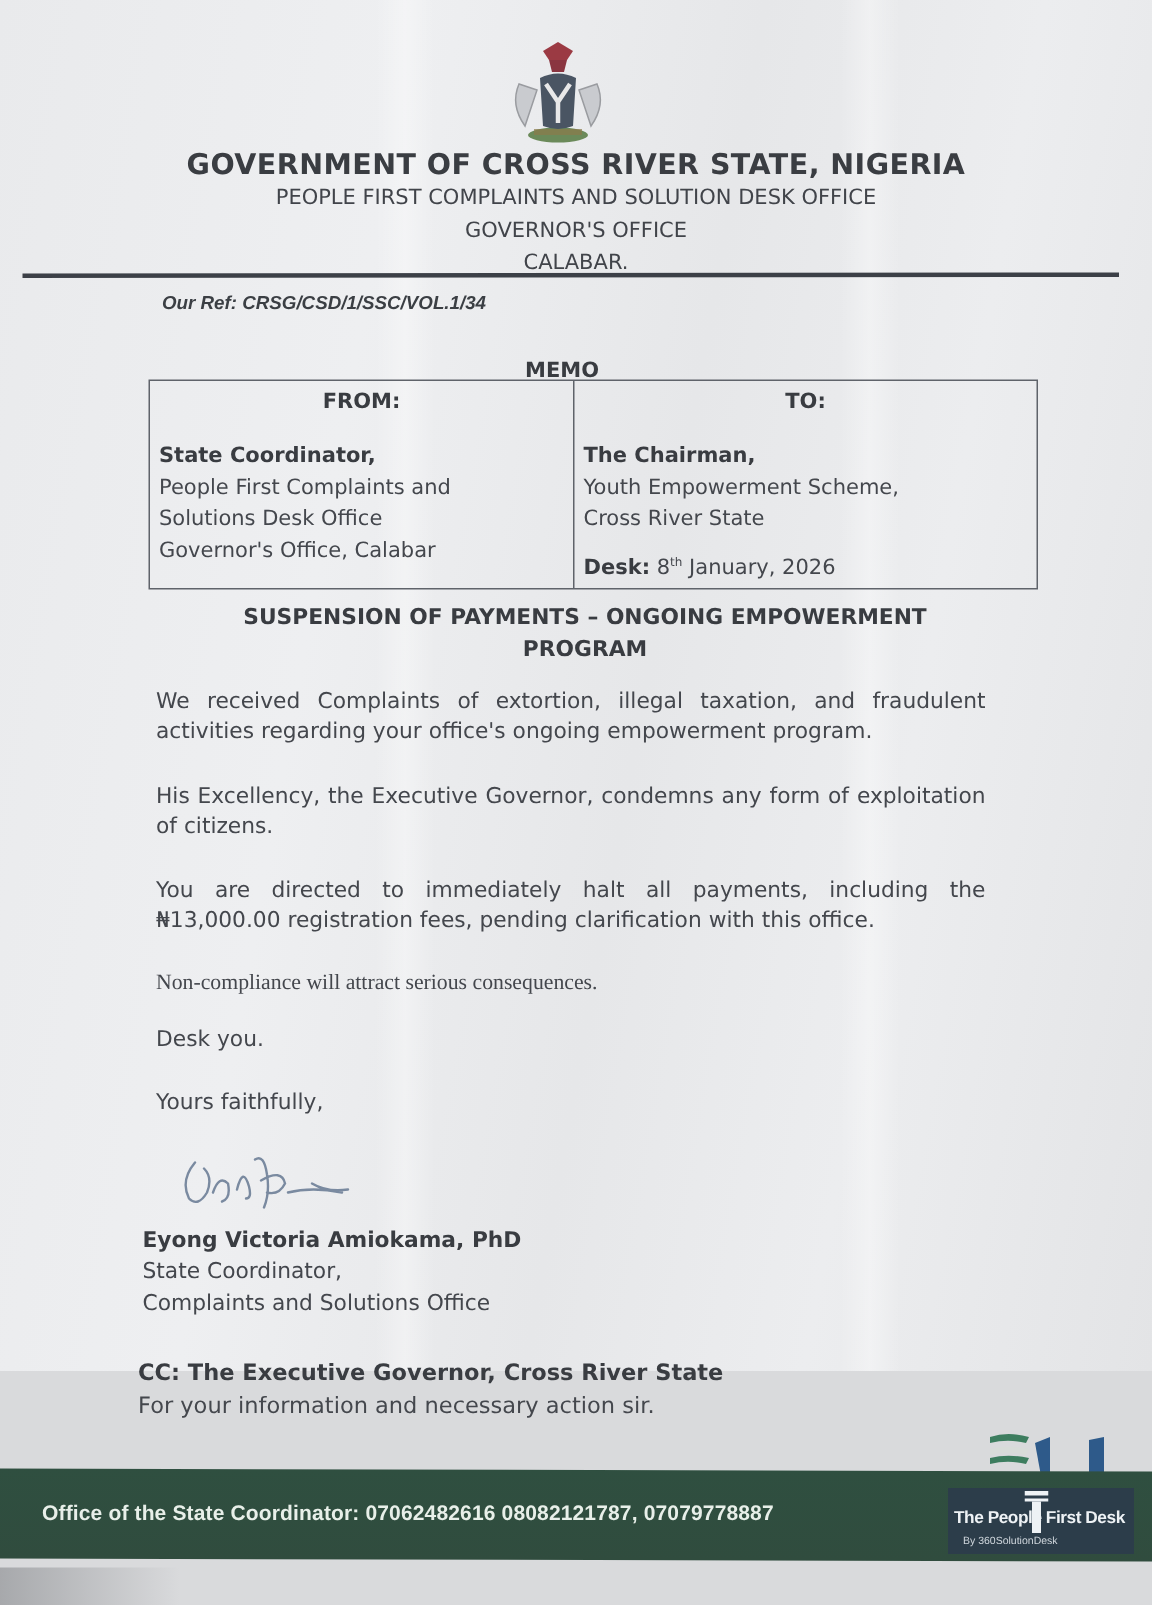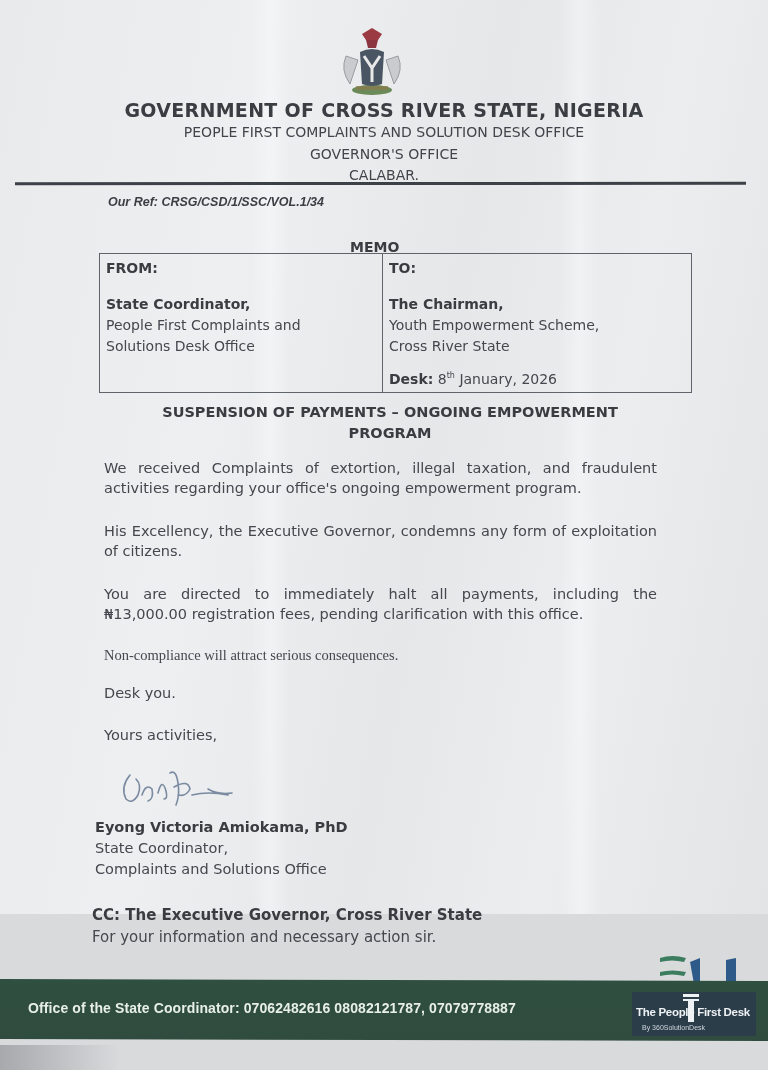--- a/index.html
+++ b/index.html
@@ -42,21 +42,21 @@
     }
     .memo-box {
       position: absolute; left: 99px; top: 253px; width: 593px; height: 140px;
       border: 1.5px solid #5f636a;
       display: flex;
     }
     .memo-col { height: 100%; position: relative; padding: 4px 6px; font-size: 14px; line-height: 21px; color: #44474d; }
     .memo-from { width: 283px; border-right: 1.5px solid #5f636a; }
     .memo-to { flex: 1; }
     .b { font-weight: bold; color: #393c41; }
-    .memo-head { font-weight: bold; color: #393c41; margin-bottom: 15px; }
+    .memo-head { font-weight: bold; color: #393c41; margin-bottom: 15px; text-align: center; }
     .memo-date { position: absolute; left: 6px; bottom: 2px; }
     .subject {
       position: absolute; left: 100px; top: 402px; width: 580px; text-align: center;
       font-size: 14.5px; font-weight: bold; color: #393c41; line-height: 21px;
     }
     .para {
       position: absolute; left: 104px; width: 553px; font-size: 14.5px; line-height: 20px;
       text-align: justify; color: #44474d;
     }
     .p1 { top: 458px; }
@@ -115,20 +115,21 @@
 
   <div class="ref">Our Ref: CRSG/CSD/1/SSC/VOL.1/34</div>
 
   <div class="memo-label">MEMO</div>
   <div class="memo-box">
     <div class="memo-col memo-from">
       <div class="memo-head">FROM:</div>
       <div class="b">State Coordinator,</div>
       <div>People First Complaints and</div>
       <div>Solutions Desk Office</div>
+      <div>Governor's Office, Calabar</div>
     </div>
     <div class="memo-col memo-to">
       <div class="memo-head">TO:</div>
       <div class="b">The Chairman,</div>
       <div>Youth Empowerment Scheme,</div>
       <div>Cross River State</div>
       <div class="memo-date">
         <span class="b">Desk:</span>
         <span>8</span><sup style="font-size:8px">th</sup>
         <span>January, 2026</span>
@@ -139,21 +140,21 @@
   <div class="subject">
     <div>SUSPENSION OF PAYMENTS – ONGOING EMPOWERMENT</div>
     <div>PROGRAM</div>
   </div>
 
   <p class="para p2">His Excellency, the Executive Governor, condemns any form of exploitation of citizens.</p>
   <p class="para p1">We received Complaints of extortion, illegal taxation, and fraudulent activities regarding your office's ongoing empowerment program.</p>
   <p class="para p3">You are directed to immediately halt all payments, including the ₦13,000.00 registration fees, pending clarification with this office.</p>
   <p class="para p4">Non-compliance will attract serious consequences.</p>
   <p class="para p5">Desk you.</p>
-  <p class="para p6">Yours activities,</p>
+  <p class="para p6">Yours faithfully,</p>
 
   <svg class="signature" viewBox="0 0 130 45">
     <path d="M12 10 Q2 22 8 34 Q14 40 20 30 Q24 20 18 14 M24 30 Q28 18 34 24 Q36 34 30 36 M40 28 Q44 12 48 26 Q50 34 46 34 M52 8 Q58 4 60 18 Q62 30 58 40 M56 22 Q70 14 72 24 Q68 32 60 30 M74 30 Q90 26 110 30 M90 24 Q100 30 114 28" stroke="#7a8aa0" stroke-width="1.6" fill="none" stroke-linecap="round"></path>
   </svg>
 
   <div class="signer">
     <div class="b">Eyong Victoria Amiokama, PhD</div>
     <div>State Coordinator,</div>
     <div>Complaints and Solutions Office</div>
   </div>

